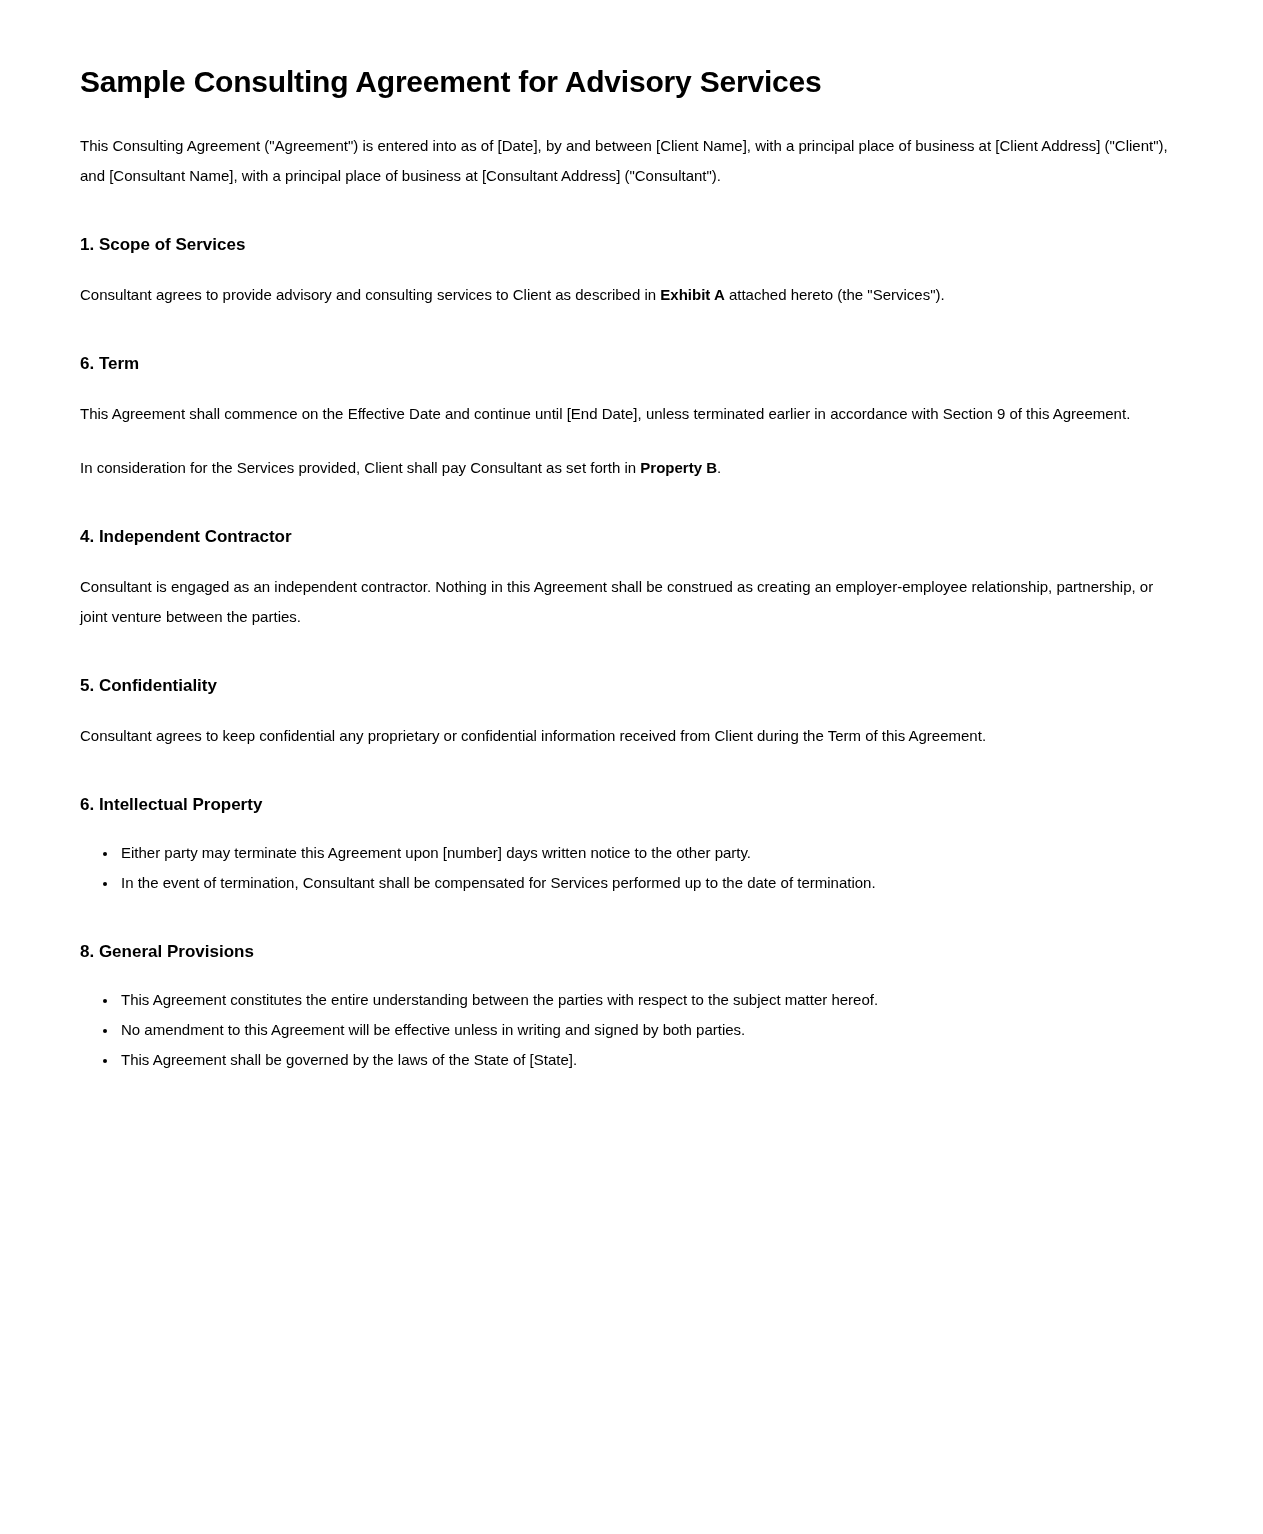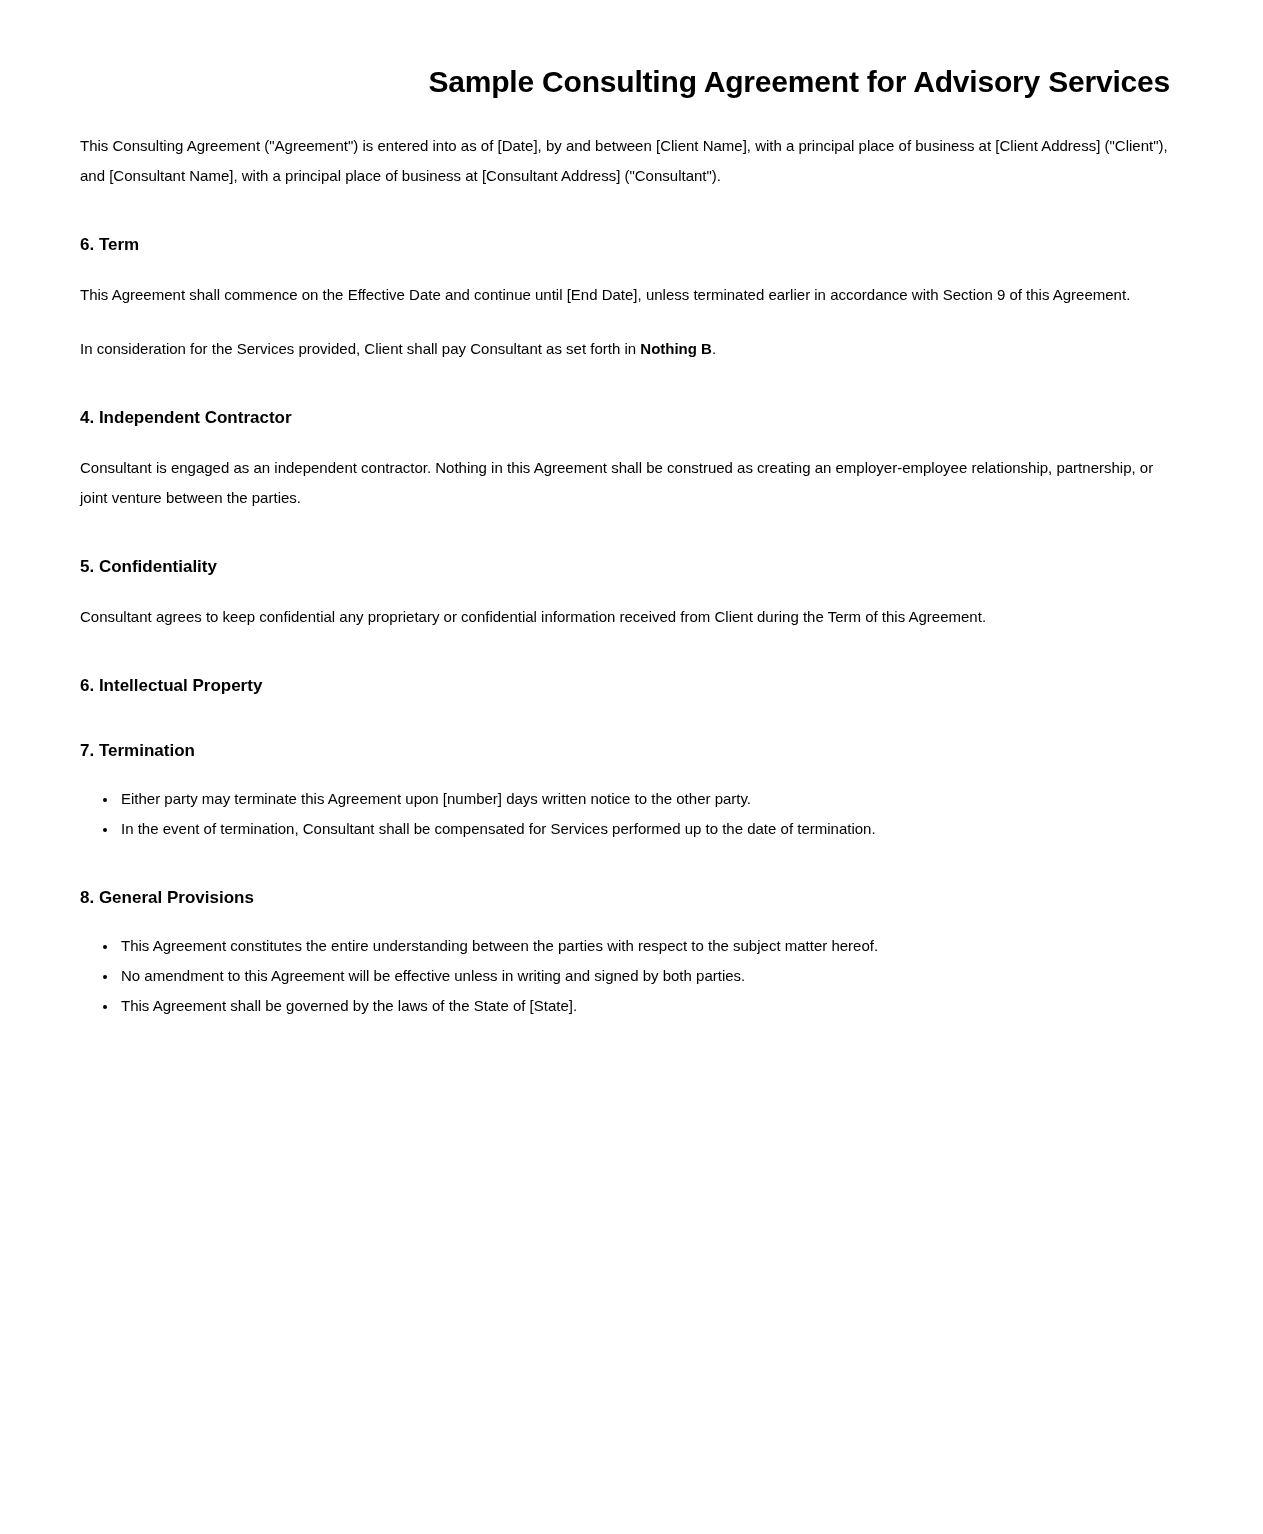--- a/index.html
+++ b/index.html
@@ -35,21 +35,20 @@
     padding: 40px 93px 40px 80px;
     width: 1263px;
   }
   .doc-title {
     font-size: 30px;
     font-weight: bold;
     line-height: 1.2;
     letter-spacing: -0.2px;
     margin: 24px 0 0 0;
     color: #000;
-    text-align: right;
   }
   .para {
     font-size: 15px;
     line-height: 30px;
     margin: 31px 0 0 0;
     color: #000;
     max-width: 1090px;
   }
   .section {
     margin: 0;
@@ -85,46 +84,49 @@
 <body>
 
 <div class="page">
   <div class="doc-clip">
     <div class="doc">
 
       <h1 class="doc-title">Sample Consulting Agreement for Advisory Services</h1>
 
       <p class="para">This Consulting Agreement ("Agreement") is entered into as of [Date], by and between [Client Name], with a principal place of business at [Client Address] ("Client"), and [Consultant Name], with a principal place of business at [Consultant Address] ("Consultant").</p>
 
+      <div class="section">
+        <h2 class="section-heading">1. Scope of Services</h2>
+        <p class="para"><span>Consultant agrees to provide advisory and consulting services to Client as described in </span><b>Exhibit A</b><span> attached hereto (the "Services").</span></p>
+      </div>
 
       <div class="section">
         <h2 class="section-heading">6. Term</h2>
         <p class="para">This Agreement shall commence on the Effective Date and continue until [End Date], unless terminated earlier in accordance with Section 9 of this Agreement.</p>
       </div>
 
       <div class="section">
-        <p class="para"><span>In consideration for the Services provided, Client shall pay Consultant as set forth in </span><b>Nothing B</b><span>.</span></p>
+        <p class="para"><span>In consideration for the Services provided, Client shall pay Consultant as set forth in </span><b>Property B</b><span>.</span></p>
       </div>
 
       <div class="section">
         <h2 class="section-heading">4. Independent Contractor</h2>
         <p class="para">Consultant is engaged as an independent contractor. Nothing in this Agreement shall be construed as creating an employer-employee relationship, partnership, or joint venture between the parties.</p>
       </div>
 
       <div class="section">
         <h2 class="section-heading">5. Confidentiality</h2>
         <p class="para">Consultant agrees to keep confidential any proprietary or confidential information received from Client during the Term of this Agreement.</p>
       </div>
 
       <div class="section">
         <h2 class="section-heading">6. Intellectual Property</h2>
       </div>
 
       <div class="section">
-        <h2 class="section-heading">7. Termination</h2>
         <ul class="bullets">
           <li>Either party may terminate this Agreement upon [number] days written notice to the other party.</li>
           <li>In the event of termination, Consultant shall be compensated for Services performed up to the date of termination.</li>
         </ul>
       </div>
 
       <div class="section">
         <h2 class="section-heading">8. General Provisions</h2>
         <ul class="bullets">
           <li>This Agreement constitutes the entire understanding between the parties with respect to the subject matter hereof.</li>

